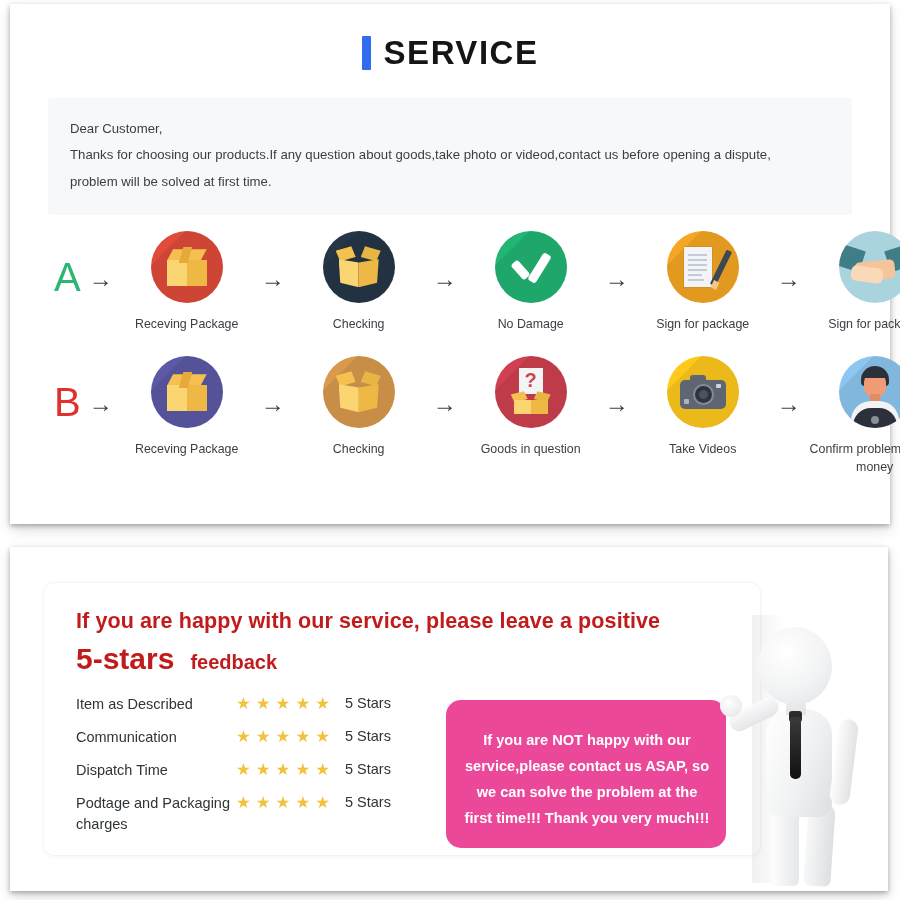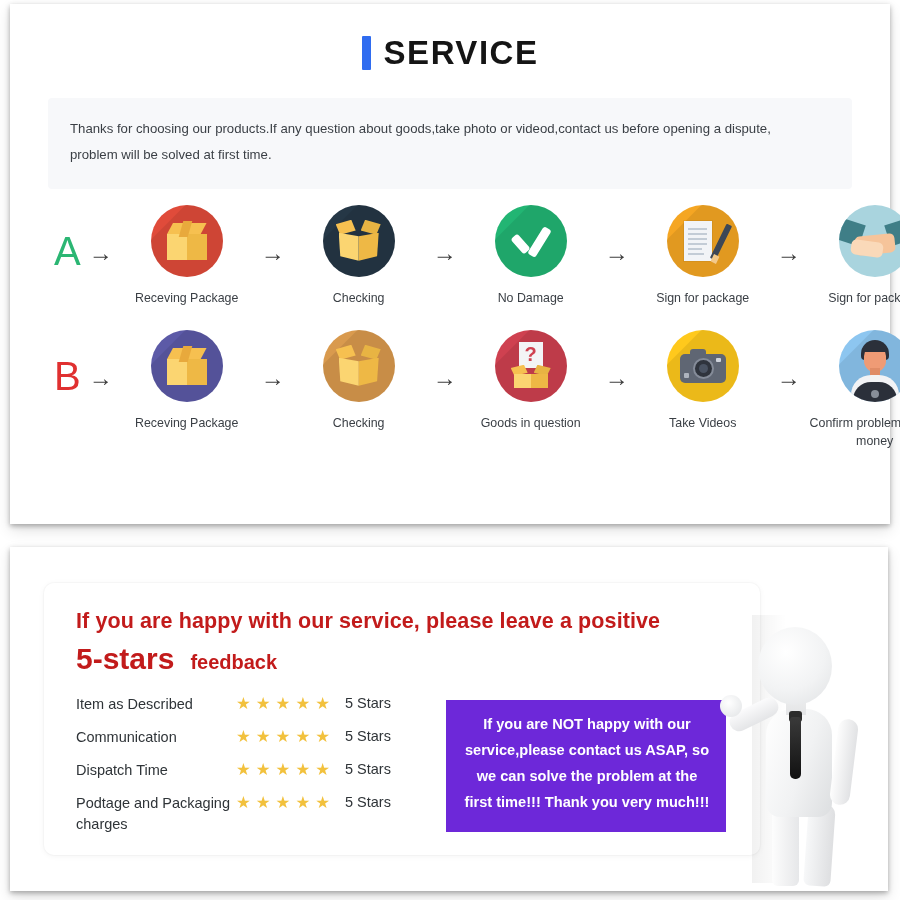--- a/index.html
+++ b/index.html
@@ -193,22 +193,22 @@
 
   .bottom-body { display: flex; margin: 18px 0 0 32px; }
   .ratings { width: 370px; }
   .rating-row { display: flex; align-items: flex-start; margin-bottom: 12px; }
   .rating-label { width: 160px; font-size: 14.5px; color: #2f3438; line-height: 1.45; }
   .rating-stars { display: flex; align-items: center; gap: 5px; padding-top: 1px; }
   .star { color: #f2c13d; font-size: 16.5px; line-height: 1; }
   .rating-value { margin-left: 10px; font-size: 14.5px; color: #2f3438; }
 
   .warn-box {
-    width: 280px; background: #6d28d9; border-radius: 0;
-    padding: 12px 14px 16px 16px; color: #ffffff;
+    width: 280px; background: #ec4899; border-radius: 15px;
+    padding: 28px 14px 16px 16px; color: #ffffff;
     font-size: 14.6px; line-height: 1.78; font-weight: bold;
     text-align: center; align-self: flex-start; margin-top: 6px;
   }
 
   
   .mannequin { position: absolute; right: 6px; bottom: 2px; width: 160px; height: 290px; }
   .mn { position: absolute; background: #f4f5f6; }
   .mn-head { left: 36px; top: 28px; width: 74px; height: 78px; border-radius: 50%;
              background: radial-gradient(circle at 38% 32%, #ffffff 0%, #f2f3f4 55%, #dfe1e3 100%); }
   .mn-neck { left: 64px; top: 98px; width: 20px; height: 18px;
@@ -241,20 +241,21 @@
 <div class="page">
 
   <div class="panel-top">
 
     <div class="title-wrap">
       <span class="title-bar"></span>
       <span class="title-text">SERVICE</span>
     </div>
 
     <div class="notice">
+      <p>Dear Customer,</p>
       <p>Thanks for choosing our products.If any question about goods,take photo or videod,contact us before opening a dispute,</p>
       <p>problem will be solved at first time.</p>
     </div>
 
     <div class="flow-row">
       <div class="row-letter letter-a">A</div>
 
       <div class="arrow">→</div>
 
       <div class="step">

